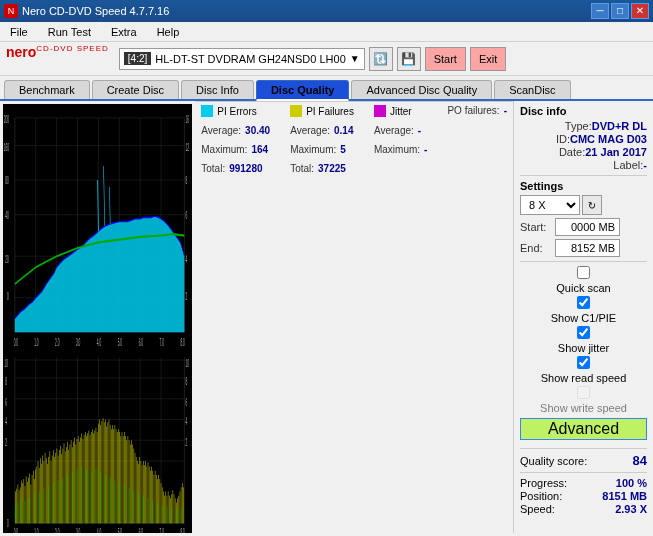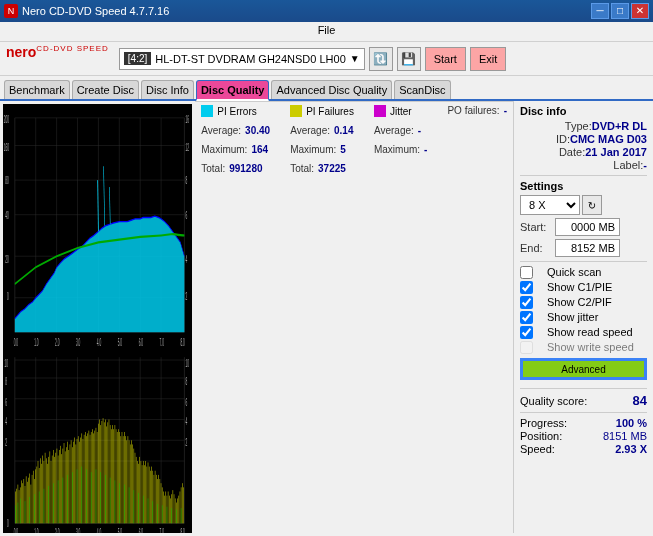--- a/index.html
+++ b/index.html
@@ -26,21 +26,20 @@
 
     
     .menu-bar {
       background: #f0f0f0;
       height: 20px;
       display: flex;
       align-items: center;
       padding: 0 4px;
       border-bottom: 1px solid #d0d0d0;
       gap: 8px;
-      flex-direction: column;
     }
     .menu-item { padding: 2px 6px; cursor: pointer; font-size: 11px; }
 
     
     .toolbar {
       background: #f0f0f0;
       height: 34px;
       display: flex;
       align-items: center;
       padding: 0 6px;
@@ -69,26 +68,26 @@
     
     .tabs {
       background: #f0f0f0;
       display: flex;
       align-items: flex-end;
       padding: 4px 4px 0;
       border-bottom: 2px solid #316ac5;
       gap: 2px;
     }
     .tab {
-      padding: 3px 4px; border: 1px solid #aaa; background: #d8d8d8;
+      padding: 3px 14px; border: 1px solid #aaa; background: #d8d8d8;
       cursor: pointer; font-size: 11px; border-bottom: none;
       border-radius: 3px 3px 0 0;
     }
     .tab.active {
-      background: #ec4899; border-color: #316ac5; border-bottom: 2px solid white;
+      background: #1d4ed8; border-color: #316ac5; border-bottom: 2px solid white;
       margin-bottom: -2px; font-weight: bold; color: #000;
     }
 
     
     .main-content {
       display: flex;
       height: calc(536px - 22px - 20px - 34px - 28px);
       background: #f0f0f0;
     }
 
@@ -114,25 +113,25 @@
     .settings-icon-btn {
       width: 20px; height: 20px; border: 1px solid #999; background: #e8e8e8;
       font-size: 10px; display: flex; align-items: center; justify-content: center; cursor: pointer;
     }
     .input-row { display: flex; align-items: center; margin-bottom: 3px; }
     .input-label { width: 35px; color: #333; }
     .input-field {
       width: 65px; height: 18px; border: 1px solid #999; background: white;
       padding: 1px 4px; font-size: 11px; text-align: right;
     }
-    .checkbox-row { display: flex; margin-bottom: 2px; gap: 14px; cursor: pointer; }
+    .checkbox-row { display: flex; align-items: center; margin-bottom: 2px; gap: 3px; cursor: pointer; flex-direction: column; }
     .checkbox-row input[type="checkbox"] { cursor: pointer; }
     .advanced-btn {
-      width: 100%; height: 22px; border: 3px solid #3b82f6; background: #84cc16;
-      cursor: pointer; font-size: 10px; margin-top: 2px; margin-bottom: 4px;
+      width: 100%; height: 22px; border: 1px solid #3b82f6; background: #bef264;
+      cursor: pointer; font-size: 16px; margin-top: 2px; margin-bottom: 4px;
     }
     .quality-row { display: flex; justify-content: space-between; align-items: center; margin-bottom: 2px; }
     .quality-score { color: #00008b; font-weight: bold; font-size: 13px; }
 
     .progress-row { display: flex; justify-content: space-between; margin-bottom: 1px; }
 
     
     .legend-area {
       background: #f0f0f0;
       border-top: 1px solid #ccc;
@@ -600,24 +599,20 @@
       <div class="checkbox-row">
         <input type="checkbox" style="">
         <span>Quick scan</span>
       </div>
       <div class="checkbox-row">
         <input type="checkbox" checked="" style="">
         <span>Show C1/PIE</span>
       </div>
       <div class="checkbox-row">
         <input type="checkbox" checked="" style="">
-        <span>Show C2/PIF</span>
-      </div>
-      <div class="checkbox-row">
-        <input type="checkbox" checked="" style="">
         <span>Show jitter</span>
       </div>
       <div class="checkbox-row">
         <input type="checkbox" checked="" style="">
         <span>Show read speed</span>
       </div>
       <div class="checkbox-row" style="opacity:0.5">
         <input type="checkbox" disabled="" style="">
         <span>Show write speed</span>
       </div>
@@ -627,21 +622,21 @@
         <span>Quality score:</span>
         <span class="quality-score">84</span>
       </div>
       <div class="panel-divider"></div>
       <div class="progress-row">
         <span>Progress:</span>
         <span style="color:#00008b;font-weight:bold;">100 %</span>
       </div>
       <div class="progress-row">
         <span>Position:</span>
-        <span style="color:#00008b;font-weight:normal;margin-left:40px;">8151 MB</span>
+        <span style="color:#00008b;font-weight:bold;margin-left:40px;">8151 MB</span>
       </div>
       <div class="progress-row">
         <span>Speed:</span>
         <span style="color:#00008b;font-weight:bold;">2.93 X</span>
       </div>
     </div>
   </div>
 </div>
 
 </body></html>

